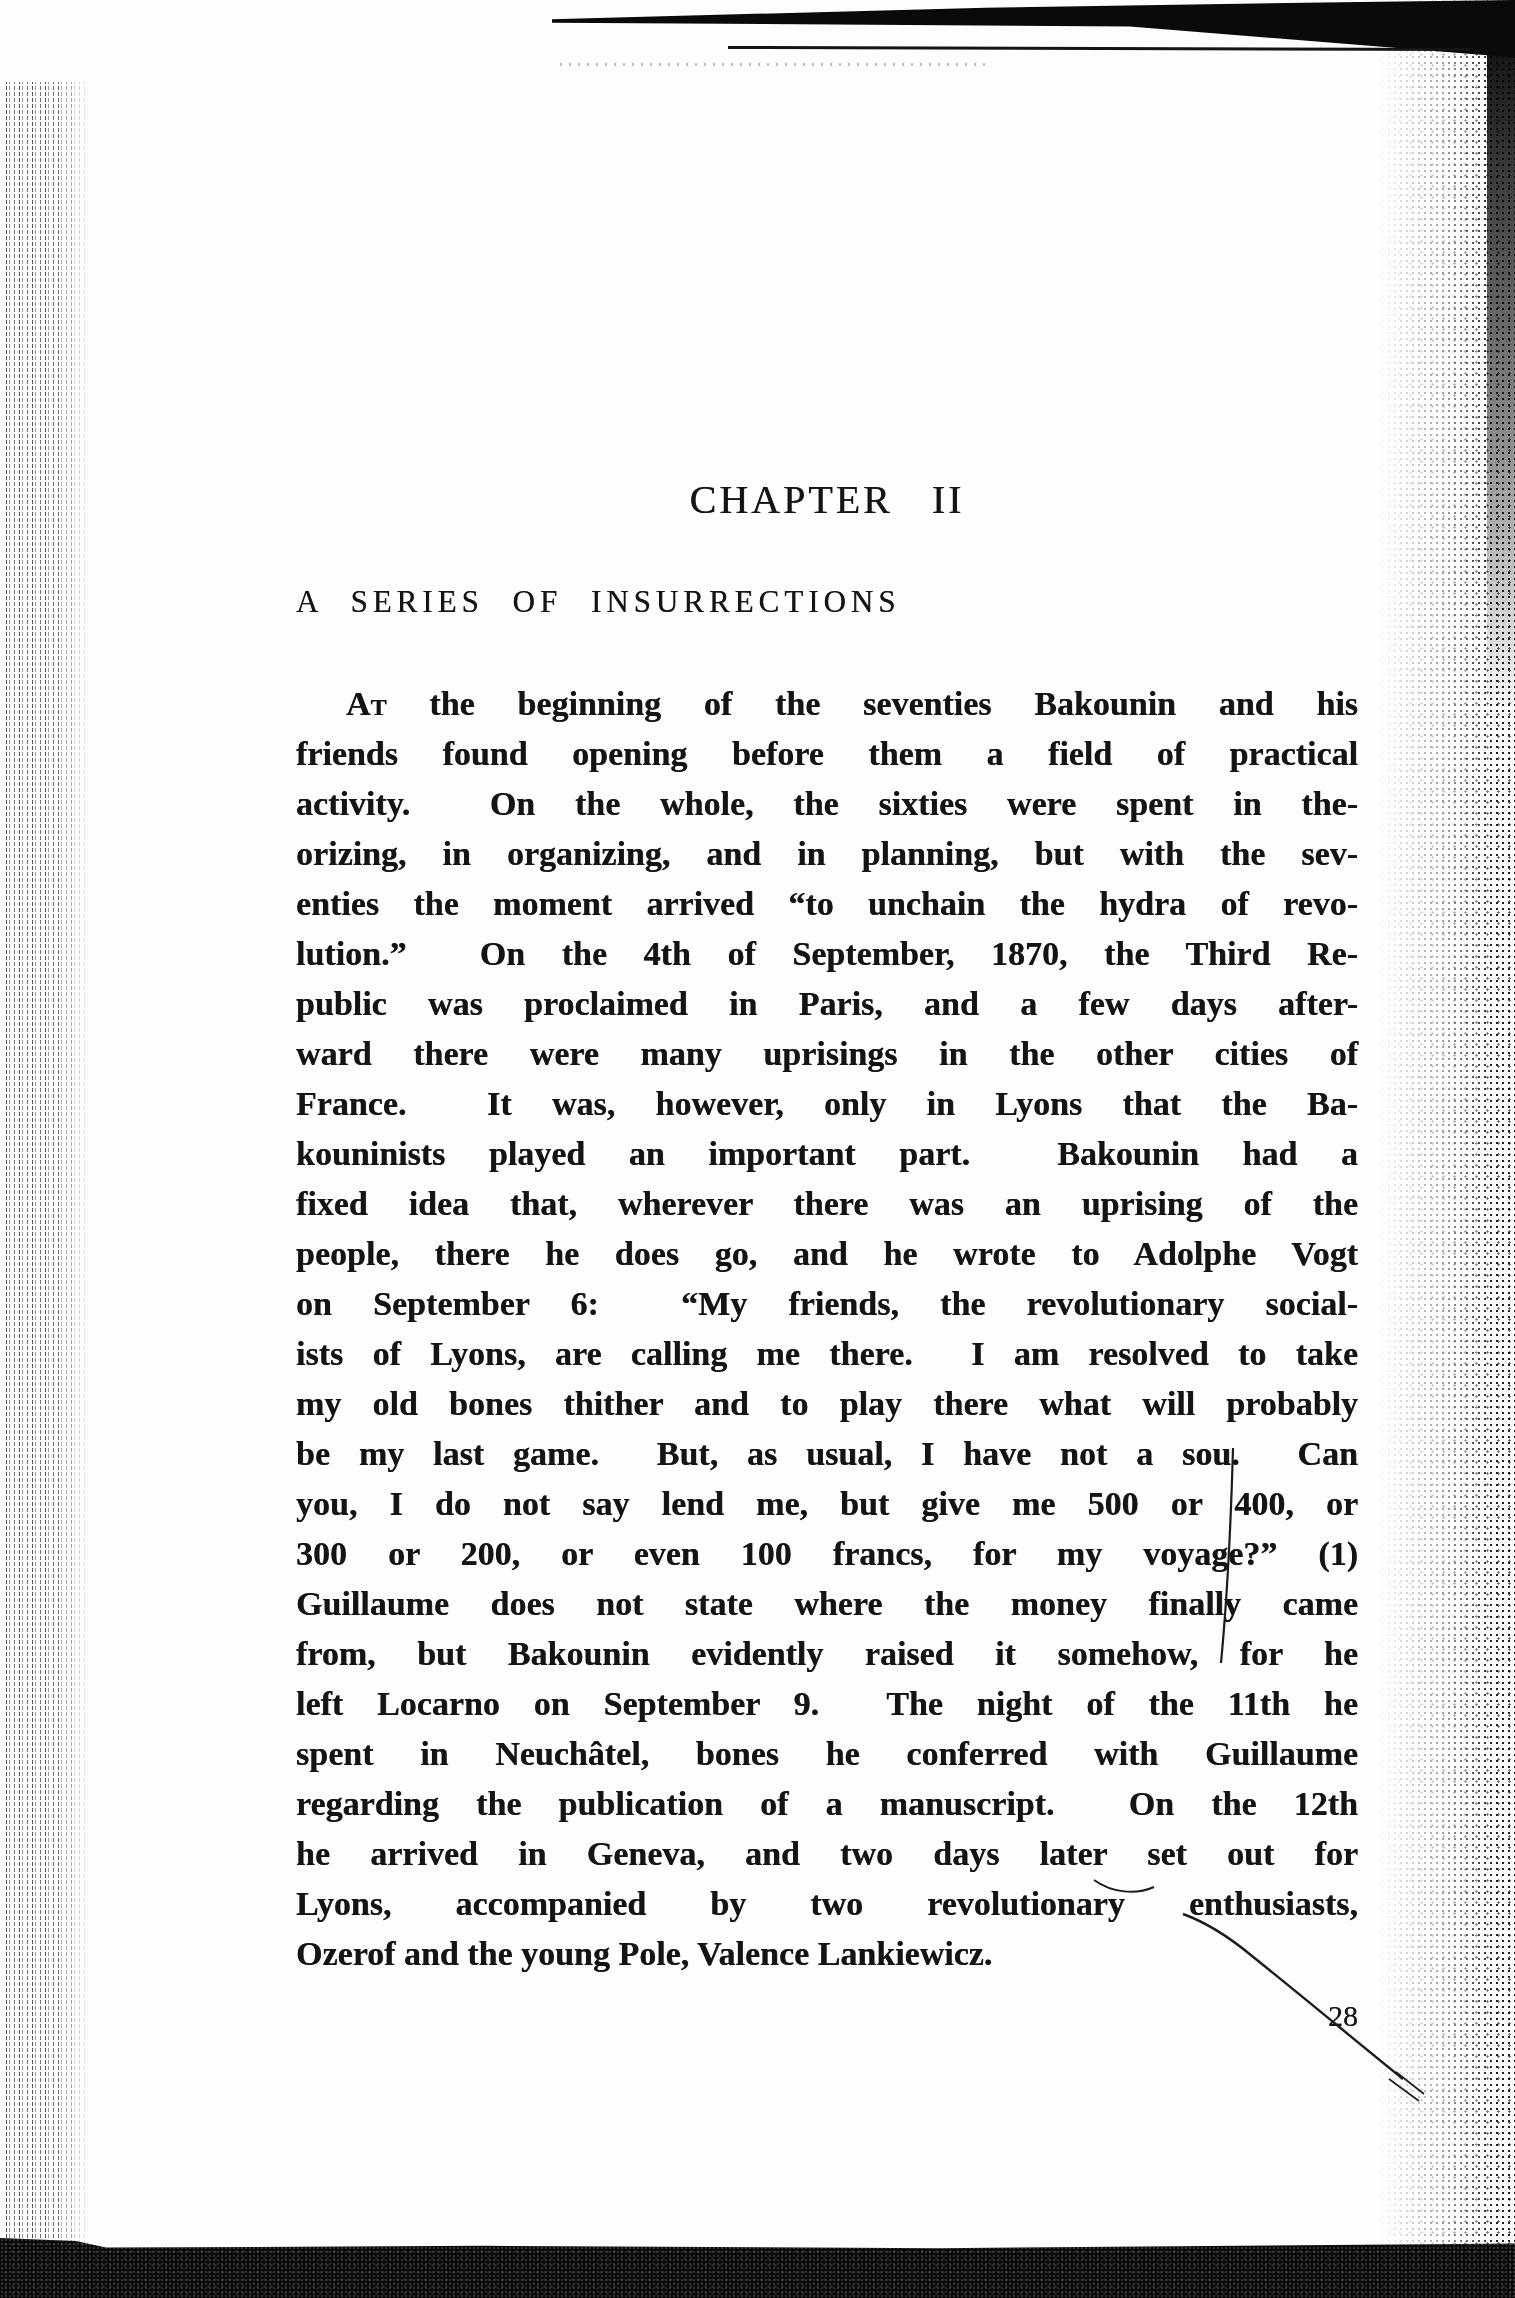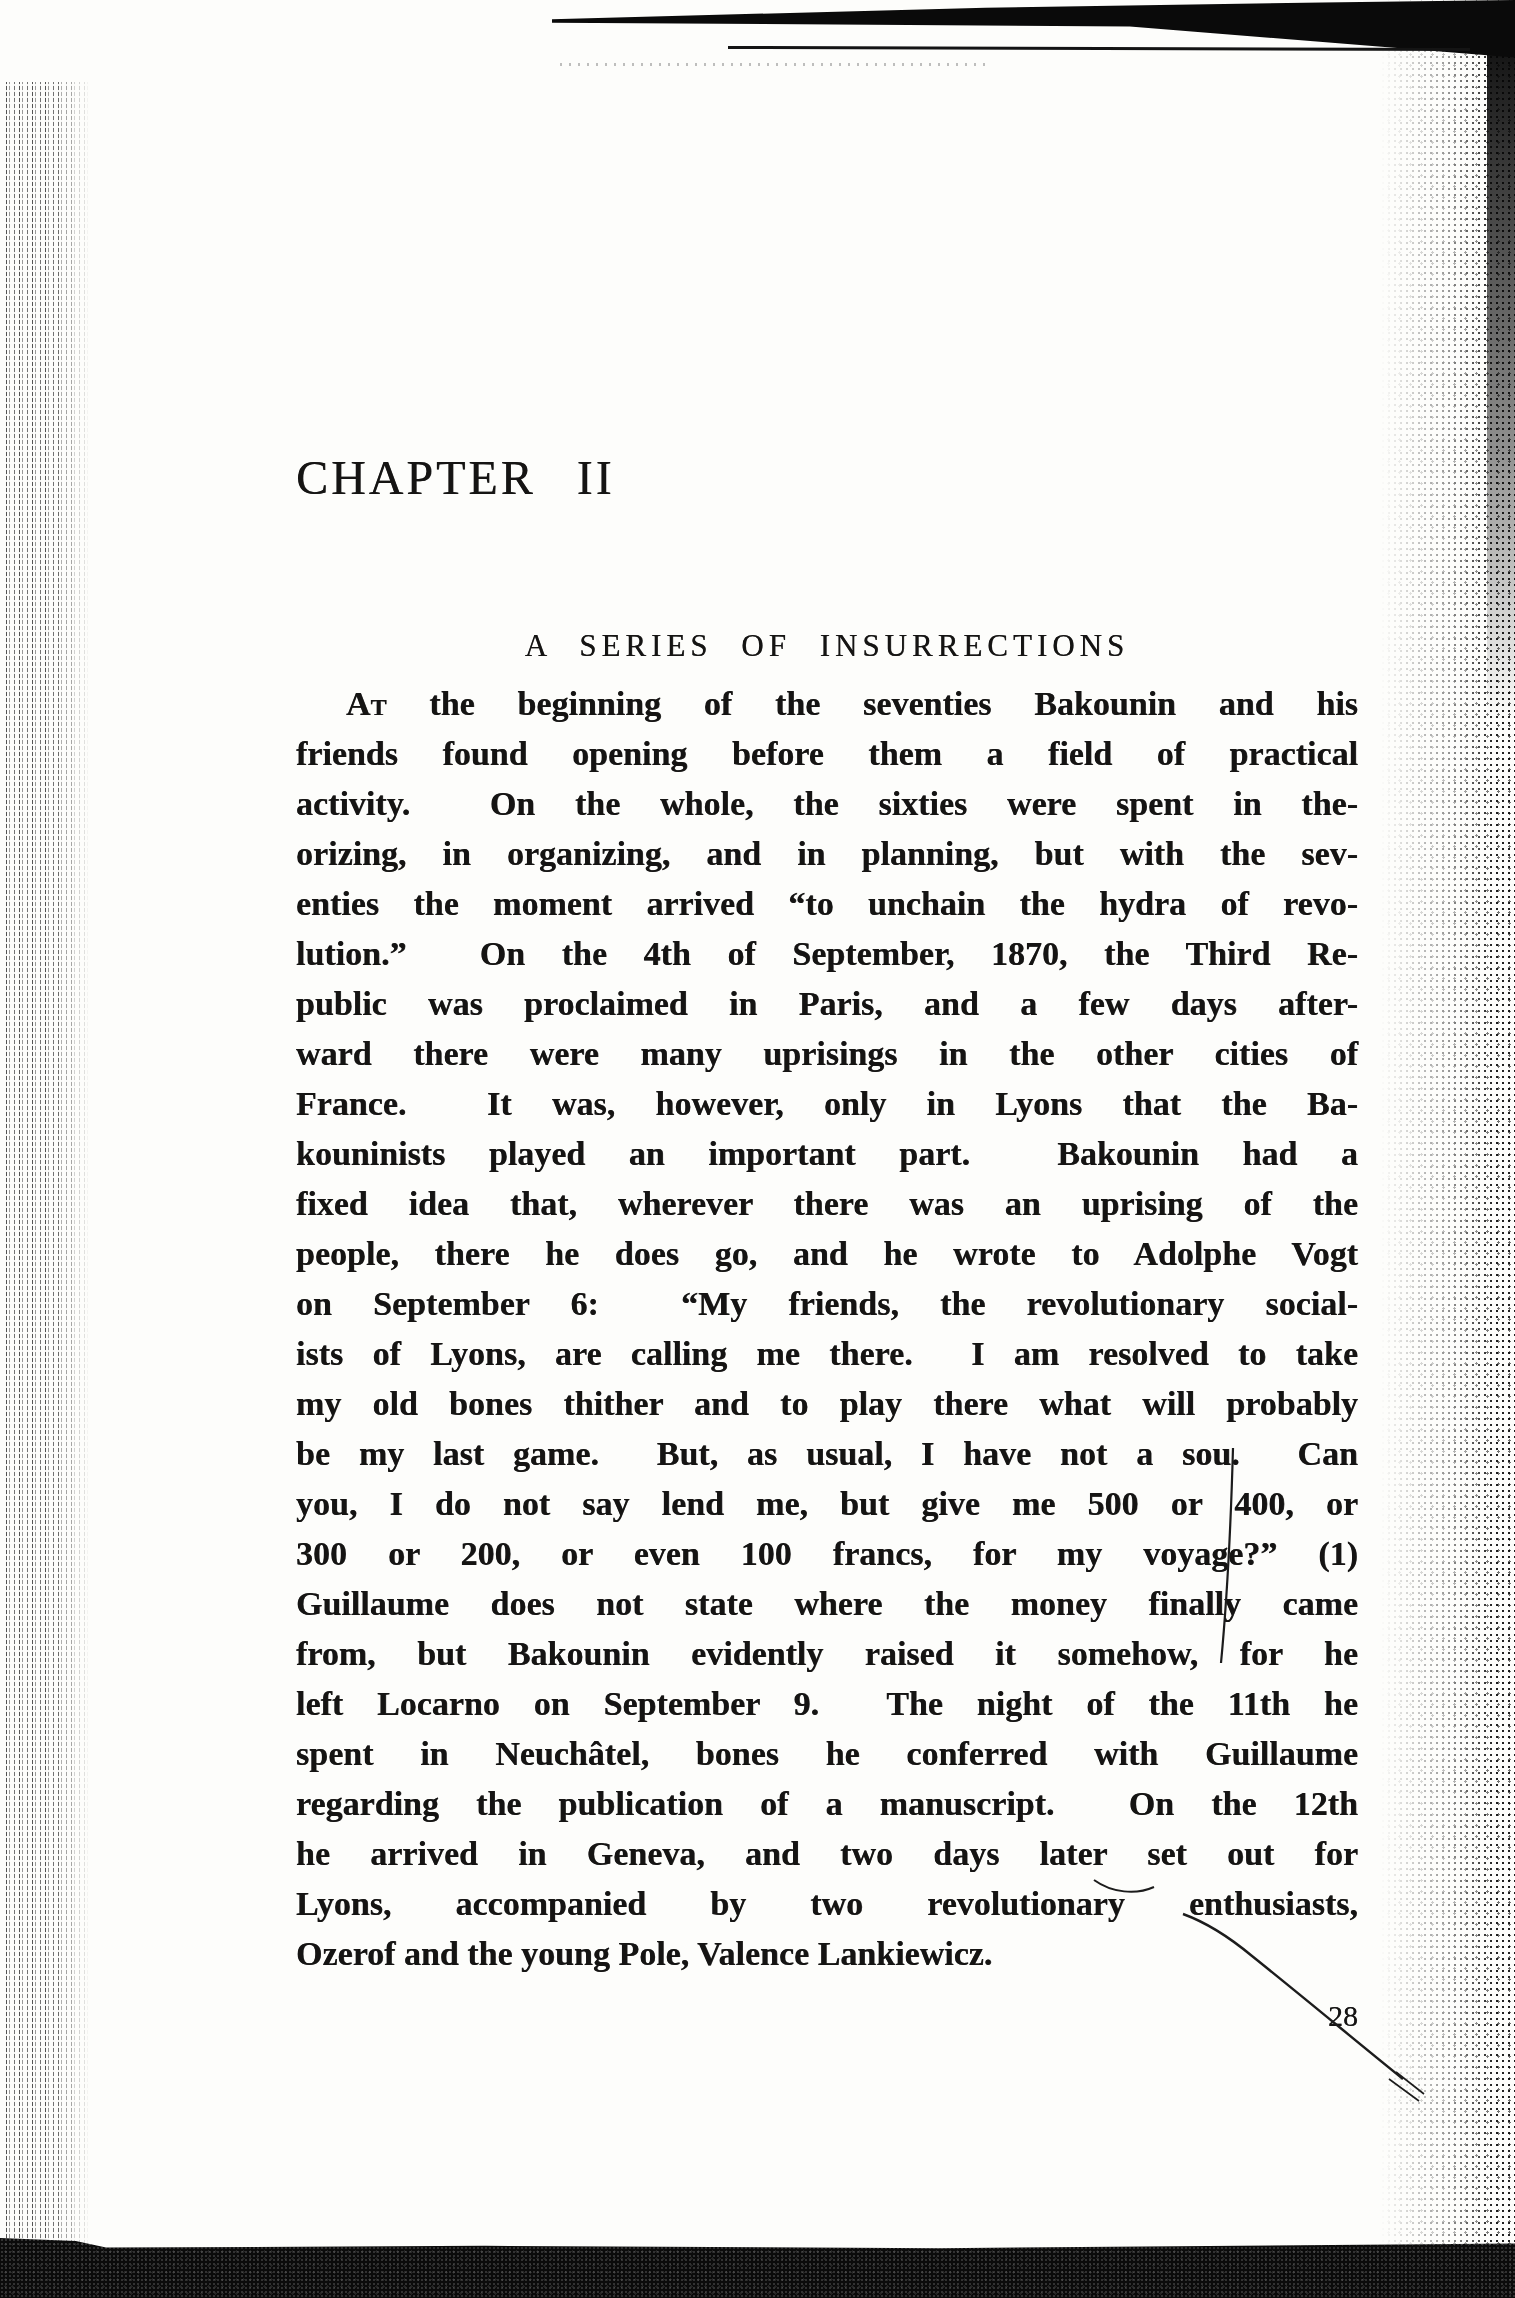--- a/index.html
+++ b/index.html
@@ -72,34 +72,33 @@
   }
   .scratch-overlay {
     position: absolute;
     left: 0; top: 0;
     pointer-events: none;
   }
 
   
   .chapter-title {
     position: absolute;
-    left: 296px; width: 1062px; top: 456px;
-    font-size: 48px; line-height: 44px;
+    left: 296px; width: 1062px; top: 478px;
+    font-size: 40px; line-height: 44px;
     letter-spacing: 3px; word-spacing: 26px;
-    text-align: left;
+    text-align: center;
     text-shadow: 0.4px 0.4px 0 rgba(20,20,20,0.85);
   }
   .section-title {
     position: absolute;
     left: 296px; width: 1062px; top: 586px;
     font-size: 31px; line-height: 31px;
     letter-spacing: 5px; word-spacing: 16px;
-    text-align: center;
+    text-align: left;
     text-shadow: 0.3px 0.3px 0 rgba(20,20,20,0.8);
-    margin-top: 44px;
   }
   .body-block {
     position: absolute;
     left: 296px; width: 1062px; top: 679px;
     font-size: 34px; line-height: 50px;
     text-shadow: 0.35px 0.35px 0 rgba(25,25,25,0.8);
   }
   .body-line {
     white-space: pre-wrap;
     text-align: justify;

